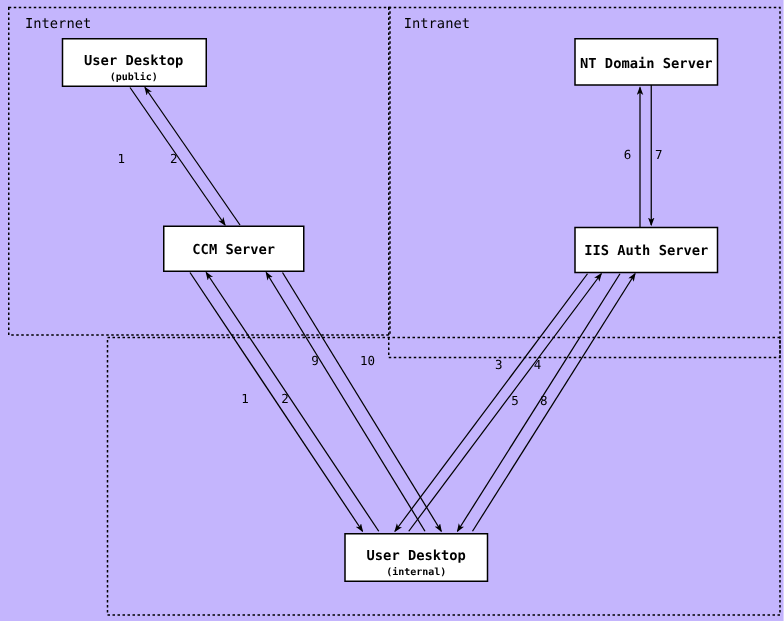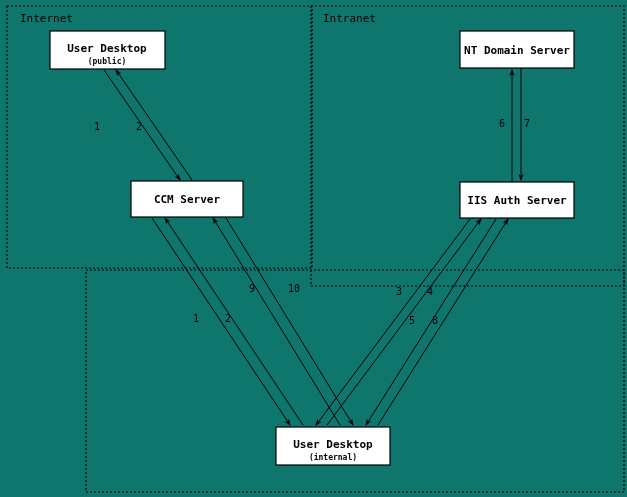--- a/index.html
+++ b/index.html
@@ -4,21 +4,21 @@
 <style>
   html, body {
     margin: 0;
     padding: 0;
     background: #ffffff;
   }
   #canvas {
     position: relative;
     width: 627px;
     height: 497px;
-    background: #0f766e;
+    background: #c4b5fd;
     font-family: "DejaVu Sans Mono", "Liberation Mono", monospace;
     overflow: hidden;
   }
   svg#diagram {
     position: absolute;
     left: 0;
     top: 0;
     width: 627px;
     height: 497px;
   }

